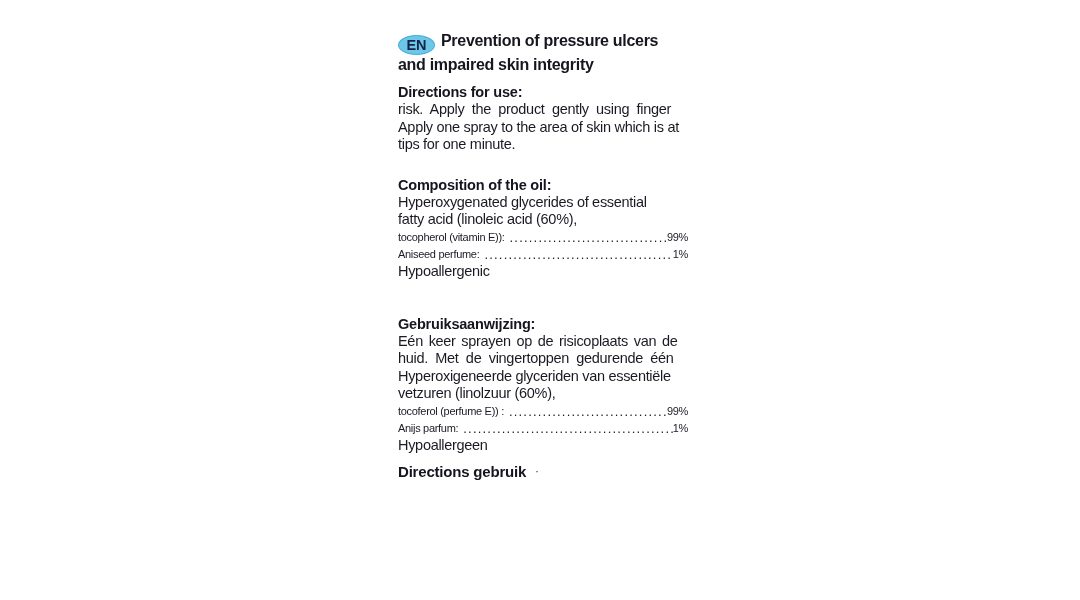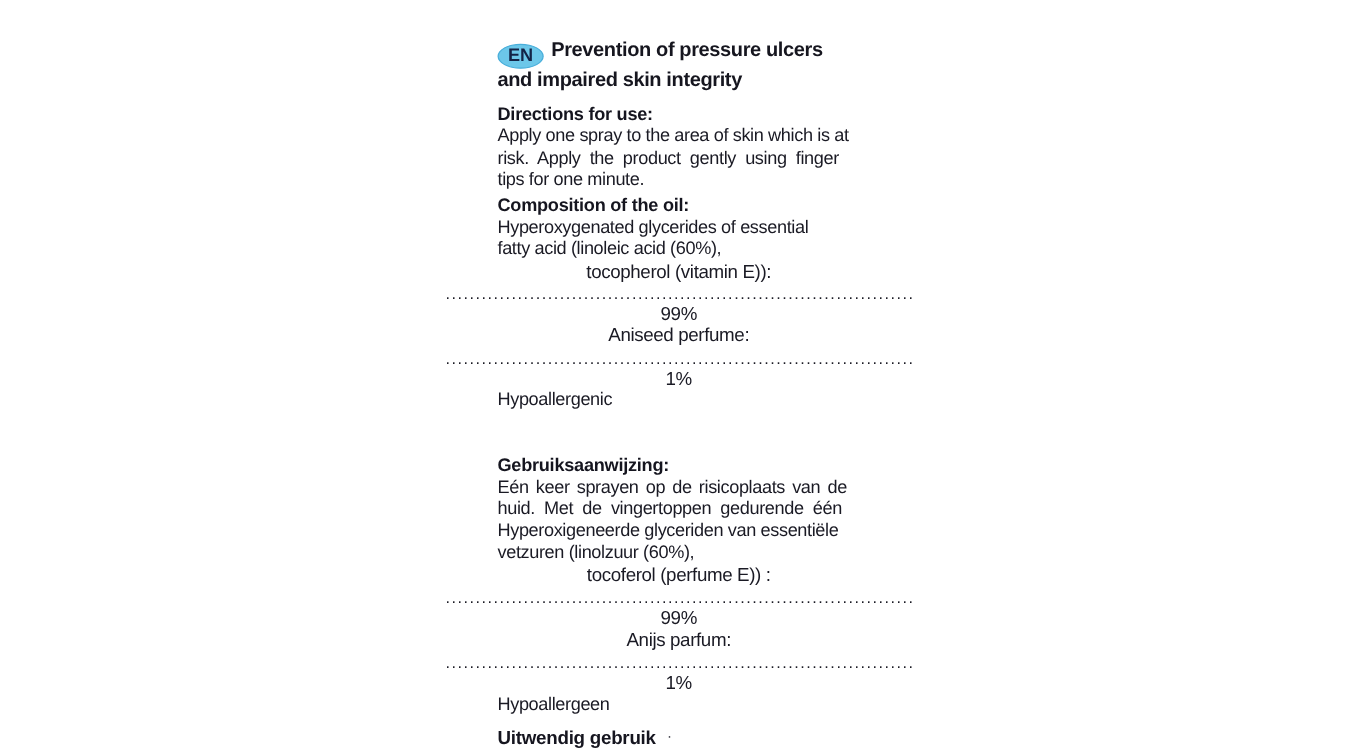--- a/index.html
+++ b/index.html
@@ -44,40 +44,39 @@
     margin-right: 6px;
   }
   .heading {
     font-size: 14.5px;
     font-weight: 700;
     line-height: 18px;
     letter-spacing: -0.2px;
     color: #15151f;
   }
   .mt-head { margin-top: 9px; }
-  .mt-sub  { margin-top: 2px; }
+  .mt-sub  { margin-top: 22px; }
   .body-line {
     font-size: 14.5px;
     line-height: 17.5px;
     letter-spacing: -0.3px;
     white-space: nowrap;
     font-weight: 500;
     color: #1a1a24;
   }
   .ws2 { word-spacing: 2px; }
   .ws3 { word-spacing: 3.6px; }
   .comp-row {
     display: flex;
     align-items: center;
-    font-size: 15px;
+    font-size: 11px;
     line-height: 17.3px;
     letter-spacing: -0.3px;
     font-weight: 500;
     white-space: nowrap;
-    flex-direction: column;
   }
   .leader {
     flex: 1;
     overflow: hidden;
     white-space: nowrap;
     padding: 0 3px 0 5px;
     font-size: 13px;
     letter-spacing: 1.2px;
     color: #1a1a24;
   }
@@ -108,22 +107,22 @@
 <div class="sheet">
   <div class="column">
 
     <section>
       <div class="lang-title">
         <span class="badge">EN</span><span>Prevention of pressure ulcers</span>
         <div>and impaired skin integrity</div>
       </div>
 
       <div class="heading mt-head">Directions for use:</div>
+      <div class="body-line ws3">risk. Apply the product gently using finger</div>
       <div class="body-line">Apply one spray to the area of skin which is at</div>
-      <div class="body-line ws3">risk. Apply the product gently using finger</div>
       <div class="body-line">tips for one minute.</div>
 
       <div class="heading mt-sub">Composition of the oil:</div>
       <div class="body-line">Hyperoxygenated glycerides of essential</div>
       <div class="body-line">fatty acid (linoleic acid (60%),</div>
       <div class="comp-row">
         <span>tocopherol (vitamin E)):</span>
         <span class="leader"></span>
         <span class="comp-value">99%</span>
       </div>
@@ -149,17 +148,17 @@
         <span class="leader"></span>
         <span class="comp-value">99%</span>
       </div>
       <div class="comp-row">
         <span>Anijs parfum:</span>
         <span class="leader"></span>
         <span class="comp-value">1%</span>
       </div>
       <div class="body-line">Hypoallergeen</div>
 
-      <div class="external"><span>Uitwendig gebruik</span><span class="trail-mark">·</span></div>
+      <div class="external"><span>Directions gebruik</span><span class="trail-mark">·</span></div>
     </section>
 
   </div>
 </div>
 
 </body></html>

